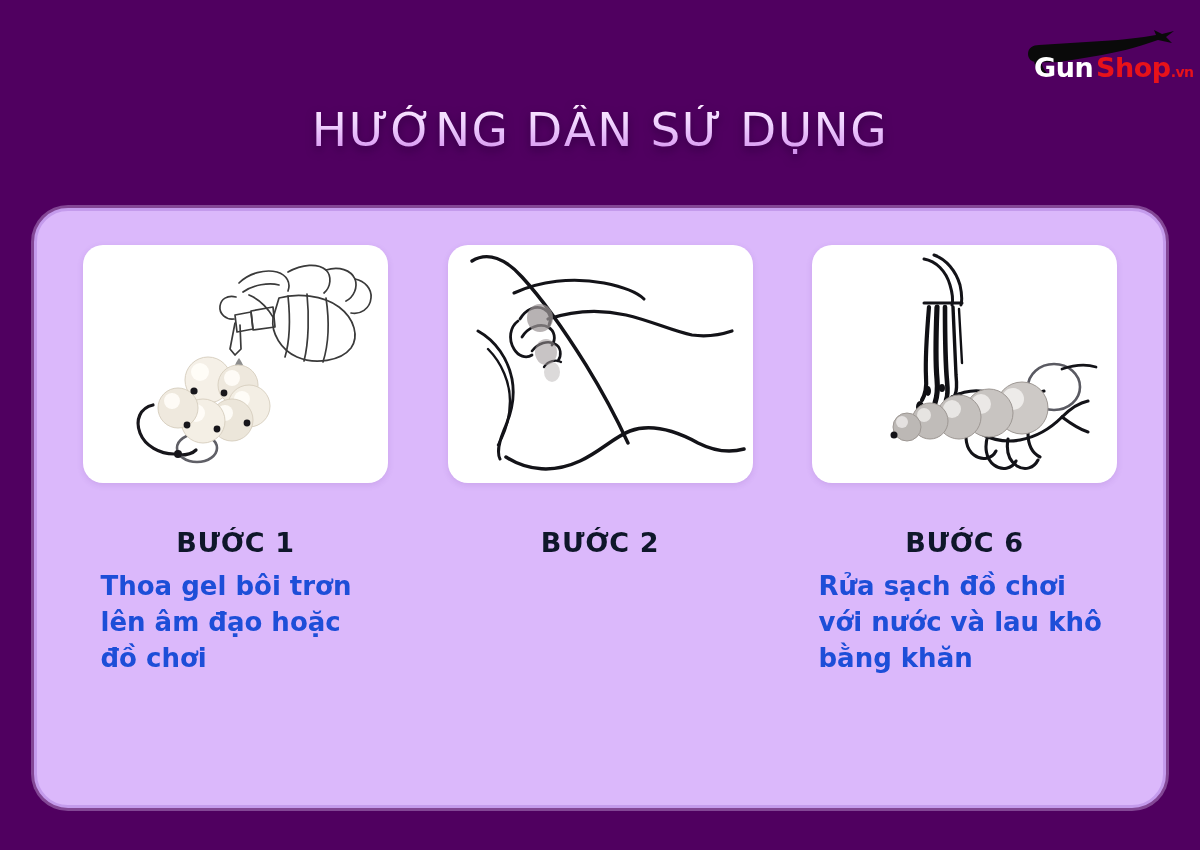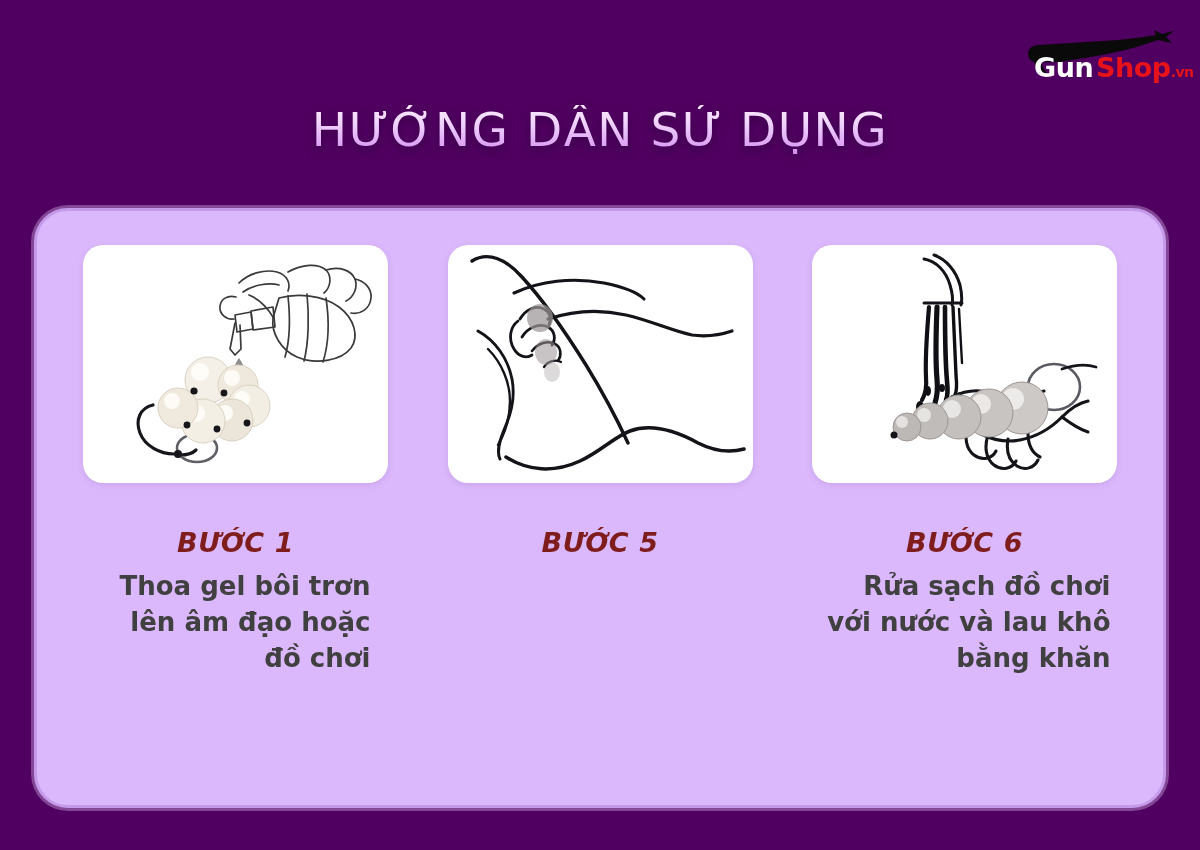--- a/index.html
+++ b/index.html
@@ -94,34 +94,33 @@
     overflow: hidden;
   }
   .step-figure svg { width: 100%; height: 100%; display: block; }
 
   .step-heading {
     margin-top: 44px;
     font-family: "DejaVu Sans", sans-serif;
     font-weight: bold;
     font-size: 27px;
     letter-spacing: 0.6px;
-    color: #7f1d1d;
+    color: #0f172a;
     text-align: center;
     white-space: nowrap;
-    font-style: italic;
   }
 
   .step-body {
     margin-top: 11px;
     font-family: "DejaVu Sans", sans-serif;
     font-weight: bold;
     font-size: 26px;
     line-height: 1.38;
-    color: #404040;
-    text-align: right;
+    color: #1d4ed8;
+    text-align: left;
     max-width: 270px;
   }
   .step-2 .step-body { max-width: 262px; }
   .step-3 .step-body { max-width: 292px; }
 </style>
 </head>
 <body>
 
 <div id="brand-logo">
   <svg class="logo-svg" viewBox="0 0 176 72">
@@ -230,21 +229,21 @@
 
           <path d="M58 212 C80 226 106 228 132 216 C152 207 166 192 182 186
                    C204 178 228 186 250 198 C266 206 282 208 296 204" stroke-width="3.5"></path>
         </g>
 
         <ellipse cx="92" cy="73" rx="13" ry="14" fill="#9b9496" opacity="0.72"></ellipse>
         <ellipse cx="98" cy="107" rx="11" ry="13" fill="#9b9496" opacity="0.55"></ellipse>
         <ellipse cx="104" cy="127" rx="8" ry="10" fill="#9b9496" opacity="0.35"></ellipse>
       </svg>
     </div>
-    <div class="step-heading">BƯỚC 5</div>
+    <div class="step-heading">BƯỚC 2</div>
   </div>
 
   <div class="step step-3">
     <div class="step-figure">
       <svg viewBox="0 0 305 238">
 
         <g fill="none" stroke="#131318" stroke-width="3" stroke-linecap="round" stroke-linejoin="round">
           <path d="M112 14 C124 16 134 26 138 40 C141 50 141 56 140 60"></path>
           <path d="M122 10 C134 14 144 26 148 40 C150 49 150 56 149 60"></path>
           <path d="M112 58 L150 58"></path>

